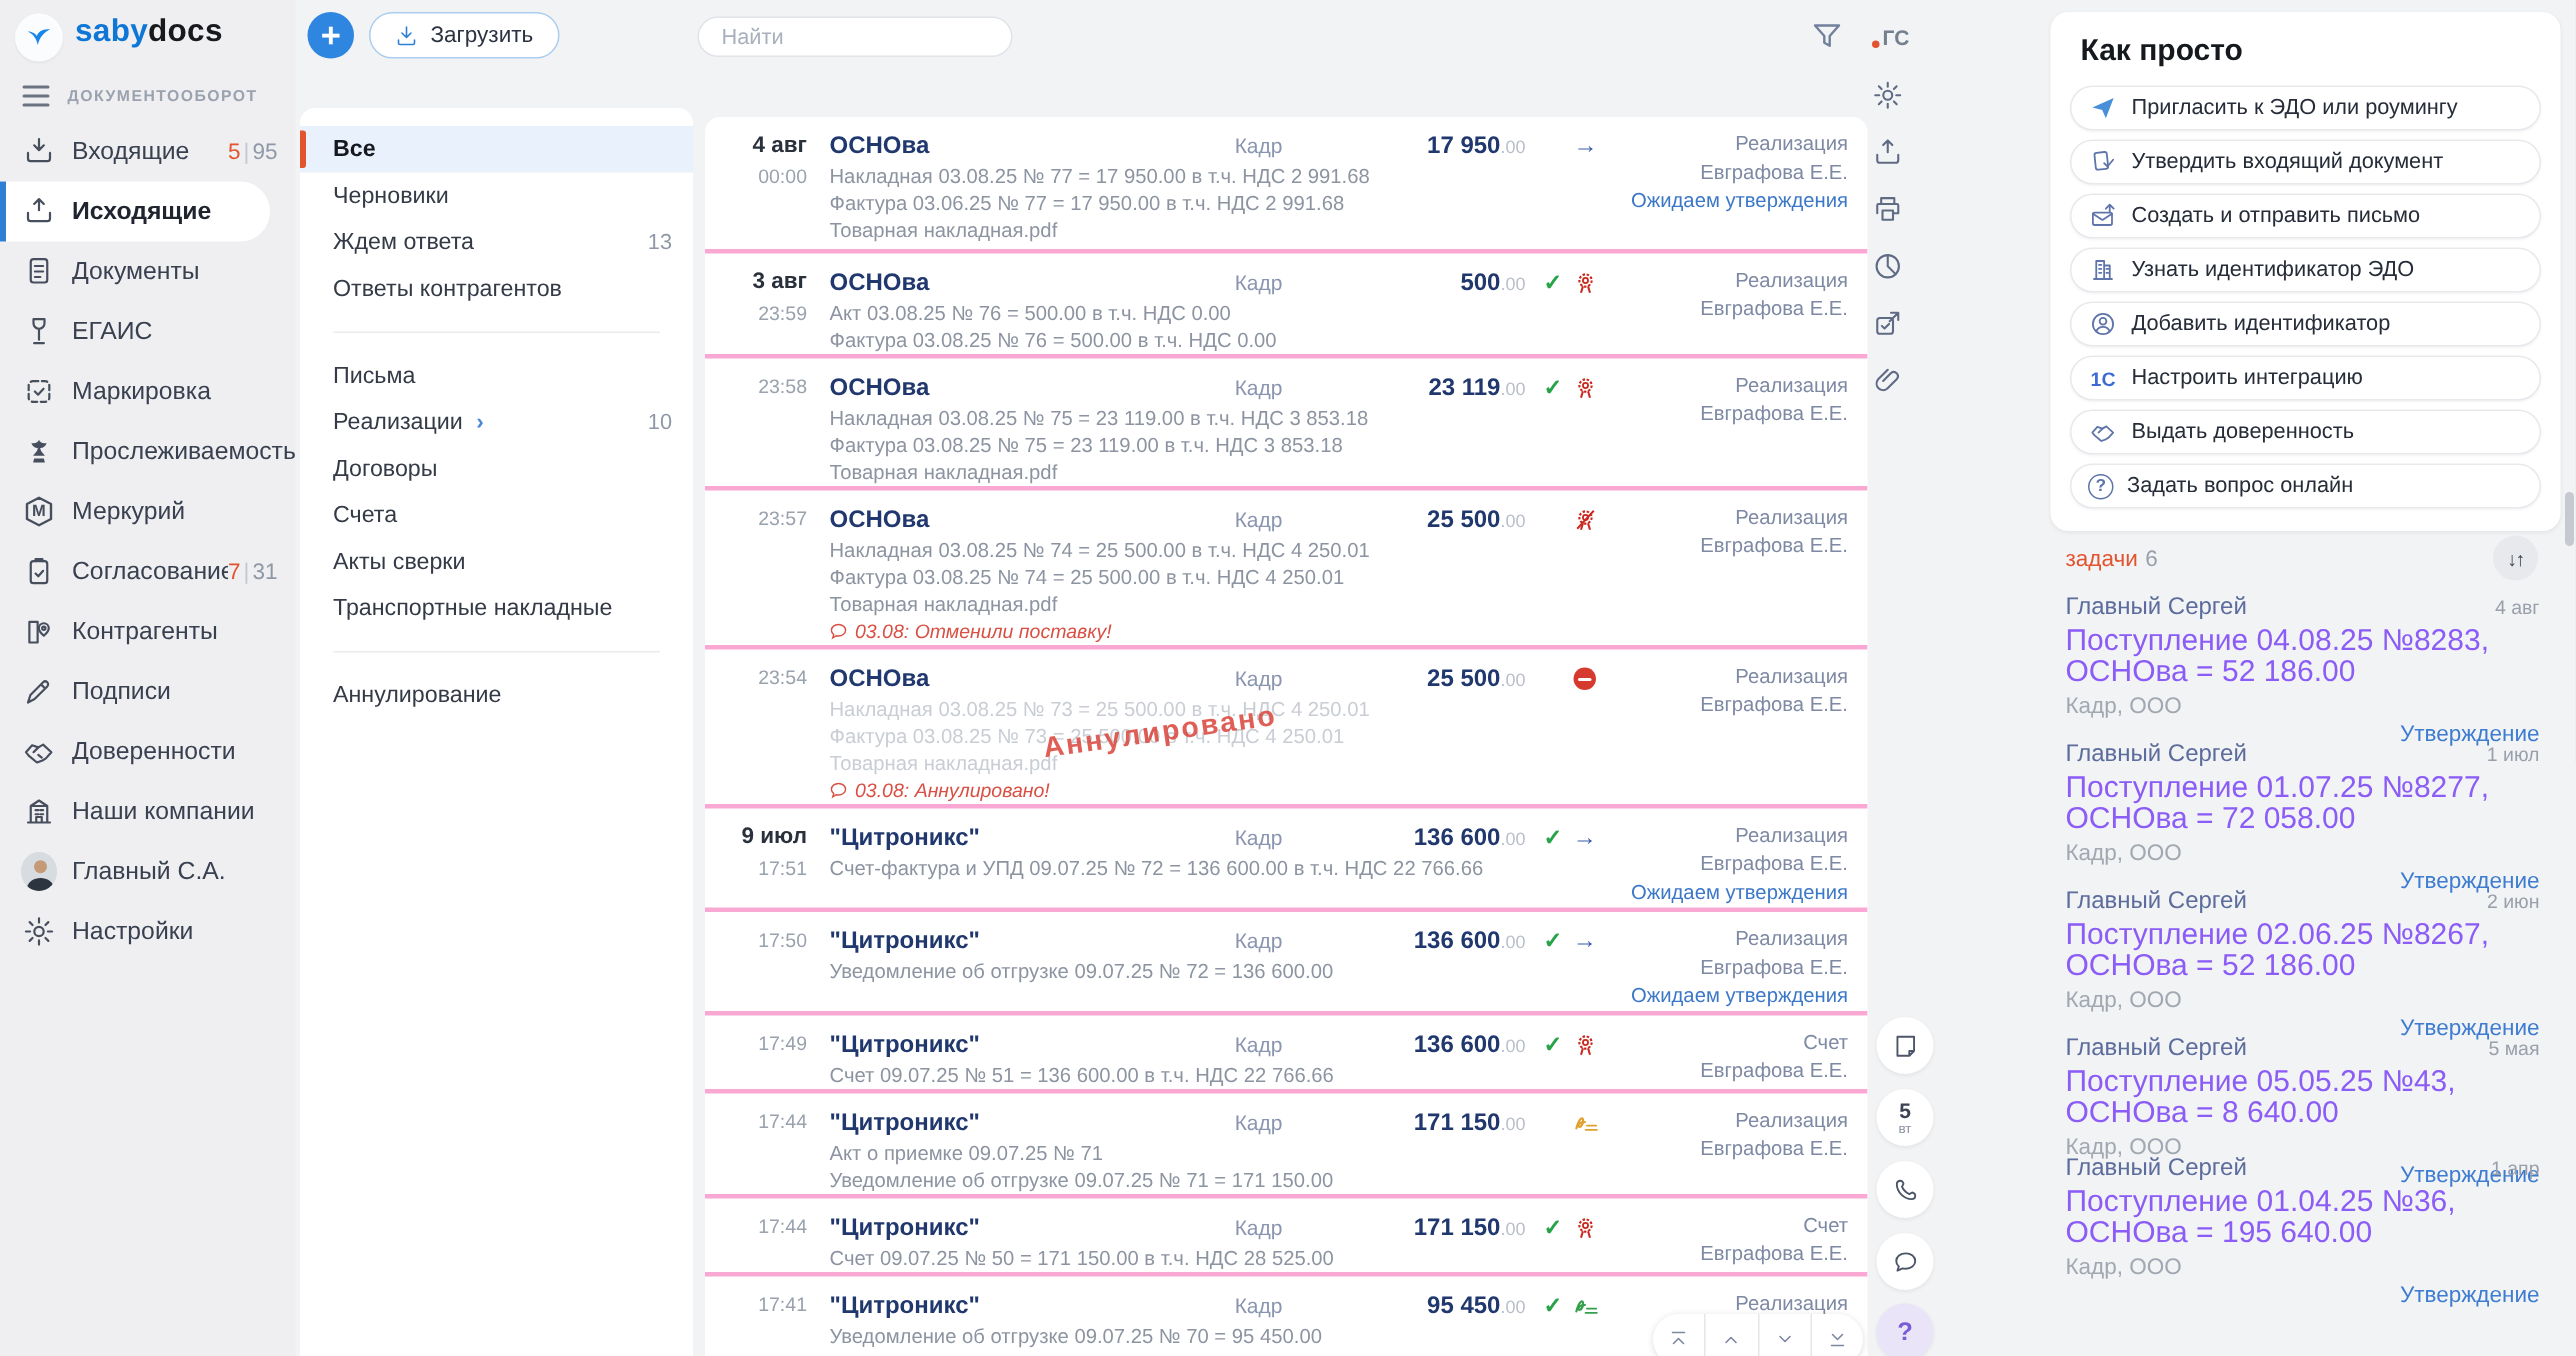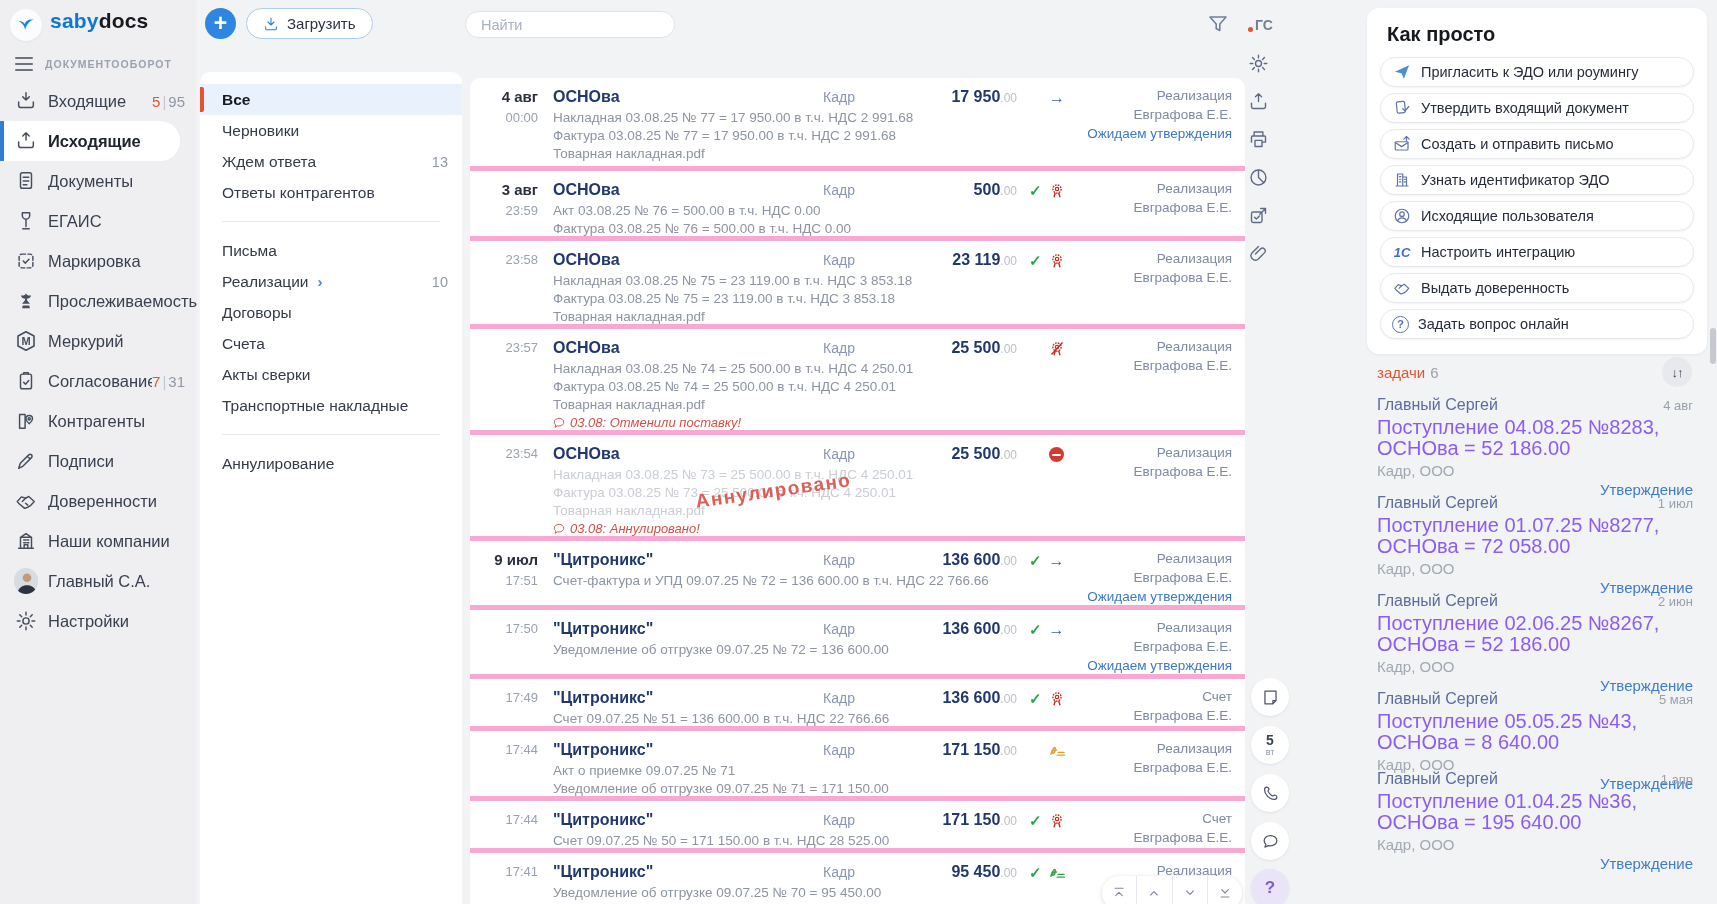--- a/index.html
+++ b/index.html
@@ -44,21 +44,21 @@
   .f-item .fl{white-space:nowrap}
   .f-sp{flex:1}
   .f-count{color:#8f98a6;font-size:14.5px}
   .f-item.sel{background:#e9f2fc;color:#16191f;font-weight:bold}
   .f-item.sel::before{content:"";position:absolute;left:0;top:3px;bottom:3px;width:4px;background:#e2542f;border-radius:0 2px 2px 0}
   .f-chev{color:#4a86d8;font-size:15px;margin-left:9px;font-weight:bold}
   .f-div{height:1px;background:#e9ebef;margin:13px 22px}
 
   
   .list-card{position:absolute;left:470px;top:78px;width:775px;height:826px;background:#fff;border-radius:10px 10px 0 0;overflow:hidden}
-  .r{position:relative;display:flex;padding:8px 0 0 20px;box-sizing:border-box;border-top:5px solid #f9a8d4;cursor:pointer}
+  .r{position:relative;display:flex;padding:8px 0 0 20px;box-sizing:border-box;border-top:3px solid #f9a8d4;cursor:pointer}
   .r:first-child{border-top:none}
   .dcol{width:48px;margin-right:15px;text-align:right;flex-shrink:0}
   .dd{font-size:15px;font-weight:bold;color:#2b313c;line-height:22px}
   .dt{font-size:13px;color:#9aa2ae;line-height:20px}
   .dt.lh22{line-height:22px}
   .cmain{width:520px;flex-shrink:0}
   .tl{display:flex;align-items:baseline;line-height:22px}
   .tt{font-size:16px;font-weight:bold;color:#20386e}
   .sp{flex:1}
   .k{font-size:14px;color:#8a96b0;margin-right:32px}
@@ -89,21 +89,21 @@
   .cal{display:flex;flex-direction:column;align-items:center;line-height:1}
   .cal-d{font-size:14px;font-weight:bold;color:#3c4352}
   .cal-w{font-size:9px;color:#8a92a0;margin-top:1px}
 
   
   .howto{position:absolute;left:1367px;top:8px;width:340px;height:346px;background:#fff;border-radius:12px;box-shadow:0 1px 3px rgba(0,0,0,.06);box-sizing:border-box;padding:13px 13px}
   .howto-title{font-size:20px;font-weight:bold;color:#15181d;margin:2px 0 11px 7px}
   .pill{height:30px;border:1px solid #e7e9ed;border-radius:16px;background:#fff;box-shadow:0 1px 2px rgba(0,0,0,.05);display:flex;align-items:center;gap:9px;padding:0 11px;margin-bottom:6px;font-size:14.5px;color:#262c38;box-sizing:border-box;cursor:pointer;white-space:nowrap}
   .p-ico{width:20px;height:20px;display:flex;align-items:center;justify-content:center;color:#5f74a8;flex-shrink:0}
   .p-ico.qc{width:17px;height:17px;border:1.5px solid #5f74a8;border-radius:50%;font-size:11.5px;font-weight:bold;box-sizing:border-box}
-  .p-ico.onec{font-size:13px;font-weight:bold;color:#3d6bd6;font-style:italic}
+  .p-ico.onec{font-size:13px;font-weight:bold;color:#3d6bd6;}
 
   .tasks-hd{position:absolute;left:1377px;top:364px;font-size:15px}
   .th-label{color:#e2542f}.th-count{color:#9aa0ab;margin-left:5px}
   .sortbtn{position:absolute;left:1662px;top:357px;width:30px;height:30px;border-radius:50%;background:#e7e9ec;display:flex;align-items:center;justify-content:center;font-size:13px;font-weight:bold;color:#3f4654;letter-spacing:-1px;cursor:pointer}
   .task{position:absolute;left:1377px;width:316px;cursor:pointer}
   .t-l1{display:flex;justify-content:space-between;align-items:baseline}
   .t-name{font-size:16px;color:#5c6c9c}
   .t-date{font-size:13px;color:#9aa0ab}
   .t-body{font-size:20px;color:#8b5cf6;line-height:21px;margin-top:3px}
   .t-org{font-size:15px;color:#a2a8b2;margin-top:3px}
@@ -355,21 +355,21 @@
         <div class="tl">
             <span class="tt">ОСНОва</span>
             <span class="sp"></span>
             <span class="k">Кадр</span>
             <span class="amt"><span class="ai">17 950</span><span class="ad">.00</span></span>
           <span class="icz one">
               <span class="arr">→</span>
             </span>
           </div>
         <div class="dl">Накладная 03.08.25 № 77 = 17 950.00 в т.ч. НДС 2 991.68</div>
-        <div class="dl">Фактура 03.08.25 № 77 = 17 950.00 в т.ч. НДС 2 991.68</div>
+        <div class="dl">Фактура 03.06.25 № 77 = 17 950.00 в т.ч. НДС 2 991.68</div>
         <div class="dl">Товарная накладная.pdf</div>
       </div>
       <div class="rr">
           <div class="rtype">Реализация</div>
           <div class="rperson">Евграфова Е.Е.</div>
           <div class="rlink">Ожидаем утверждения</div>
         </div>
     </div>
 
     <div class="r" style="height:70px">
@@ -771,21 +771,21 @@
       <span>Узнать идентификатор ЭДО</span>
     </div>
     <div class="pill">
       <span class="p-ico">
           <svg width="18" height="18" viewBox="0 0 24 24" class="ico-stroke">
             <circle cx="12" cy="12" r="9"></circle>
             <circle cx="12" cy="9.5" r="3"></circle>
             <path d="M6 18.5c1.2-2.8 3.4-4 6-4s4.8 1.2 6 4"></path>
           </svg>
         </span>
-      <span>Исходящие пользователя</span>
+      <span>Добавить идентификатор</span>
     </div>
     <div class="pill">
       <span class="p-ico onec">
           <span>1С</span>
         </span>
       <span>Настроить интеграцию</span>
     </div>
     <div class="pill">
       <span class="p-ico">
           <svg width="18" height="18" viewBox="0 0 24 24" class="ico-stroke">

